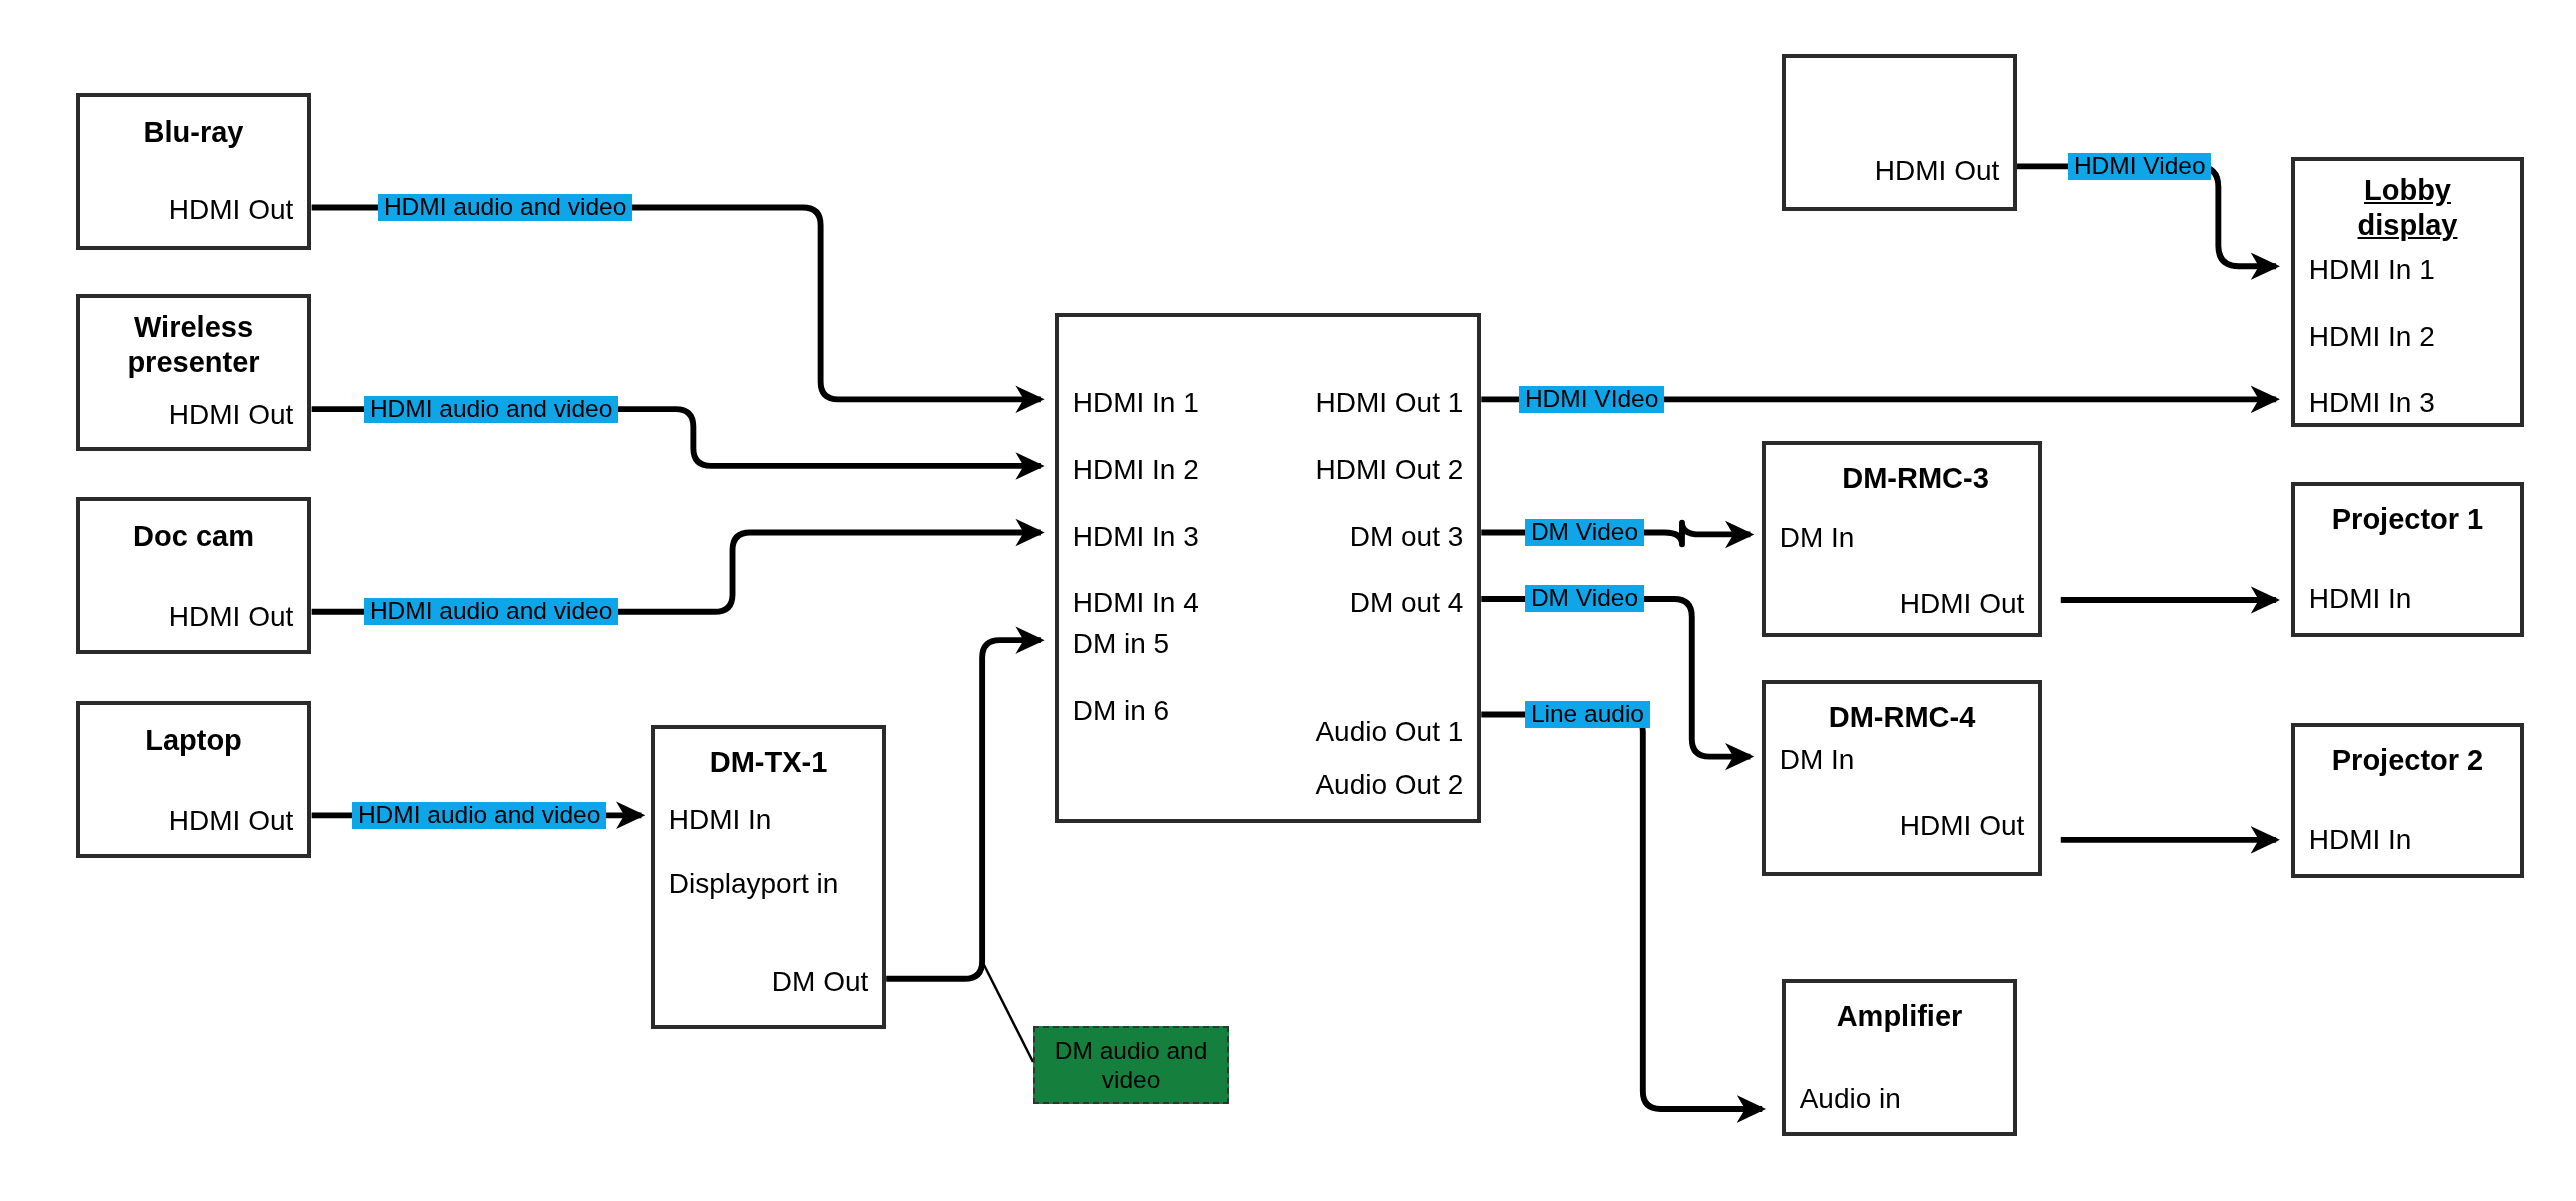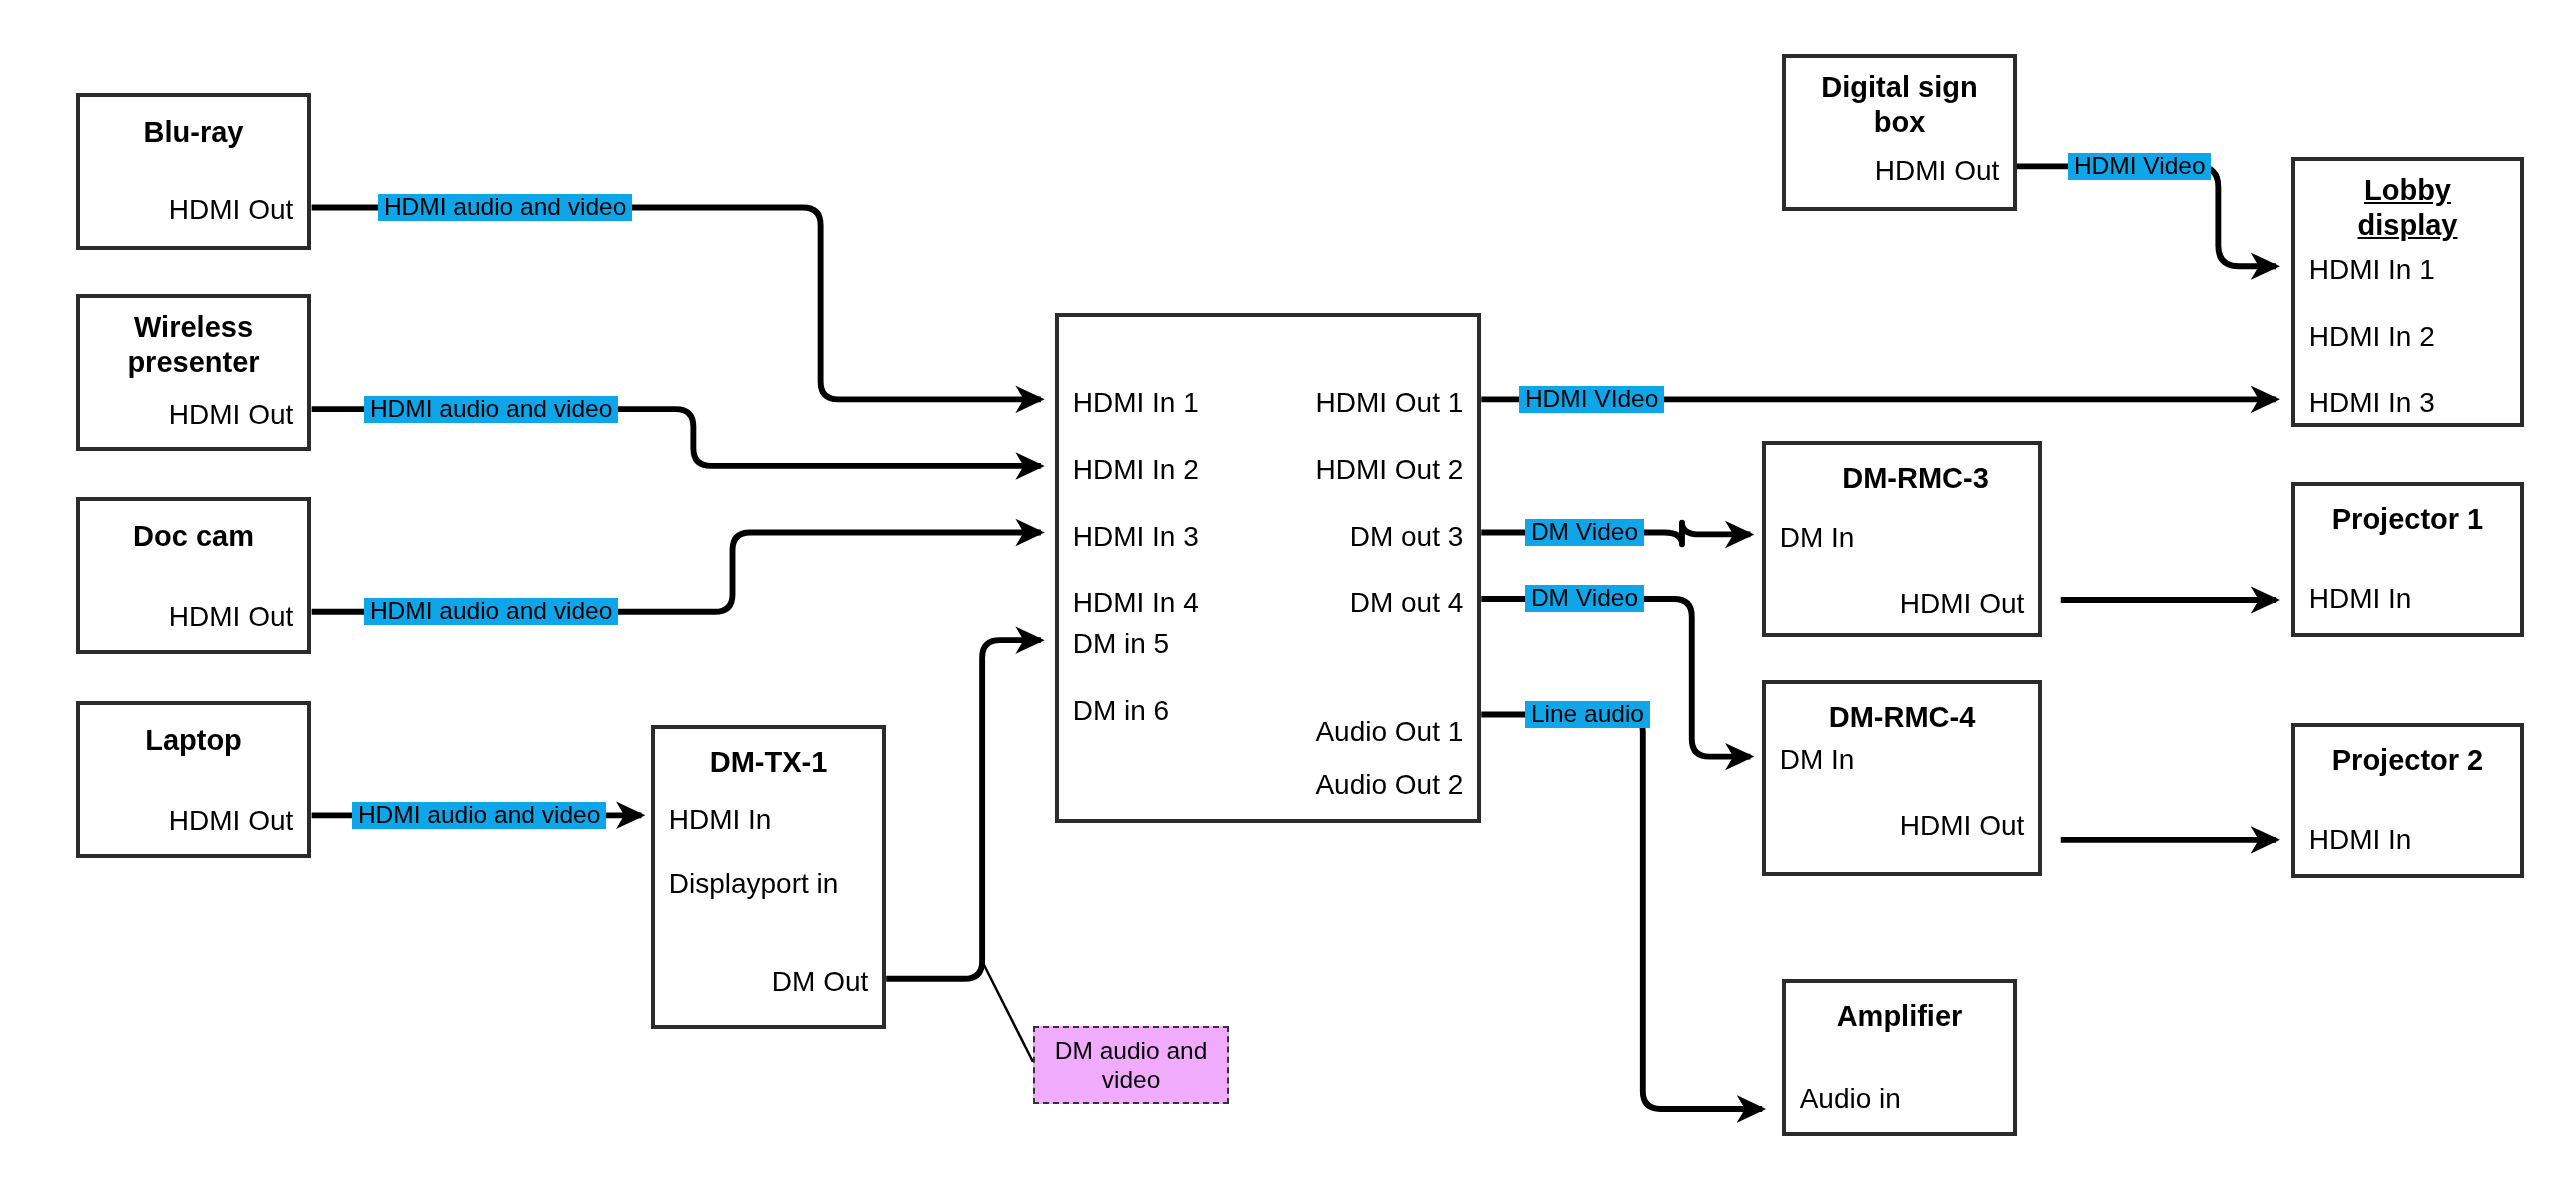--- a/index.html
+++ b/index.html
@@ -66,21 +66,21 @@
     color: #000000;
     background: #0ea5e9;
     white-space: nowrap;
     padding: 0 5.9px;
     line-height: 1.1;
   }
   .note-box {
     position: absolute;
     box-sizing: border-box;
     border: 2.9px dashed #333333;
-    background: #f0abfc;
+    background: #15803d;
     font-size: 24.5px;
     color: #000000;
     text-align: center;
     display: flex;
     align-items: center;
     justify-content: center;
     line-height: 1.2;
     padding: 3.9px 7.8px;
   }
 </style>
@@ -161,21 +161,20 @@
 
     <div class="port port-right" style="right:13.7px; top:71px;">HDMI Out 1</div>
     <div class="port port-right" style="right:13.7px; top:138px;">HDMI Out 2</div>
     <div class="port port-right" style="right:13.7px; top:205px;">DM out 3</div>
     <div class="port port-right" style="right:13.7px; top:271px;">DM out 4</div>
     <div class="port port-right" style="right:13.7px; top:387px;margin-top:13px;">Audio Out 1</div>
     <div class="port port-right" style="right:13.7px; top:453px;">Audio Out 2</div>
   </div>
 
   <div class="node" style="left:1782px; top:54px; width:235px; height:157px;">
-    <div class="node-title" style="top:11.7px; padding:0 23.5px;">Digital sign box</div>
     <div class="port port-right" style="right:13.7px; top:98px;">HDMI Out</div>
   </div>
 
   <div class="node" style="left:2291px; top:157px; width:233px; height:270px;">
     <div class="node-title" style="top:11.7px; padding:0 53px;text-decoration:underline;">Lobby display</div>
     <div class="port port-left" style="left:13.7px; top:94px;">HDMI In 1</div>
     <div class="port port-left" style="left:13.7px; top:161px;">HDMI In 2</div>
     <div class="port port-left" style="left:13.7px; top:227px;">HDMI In 3</div>
   </div>
 

